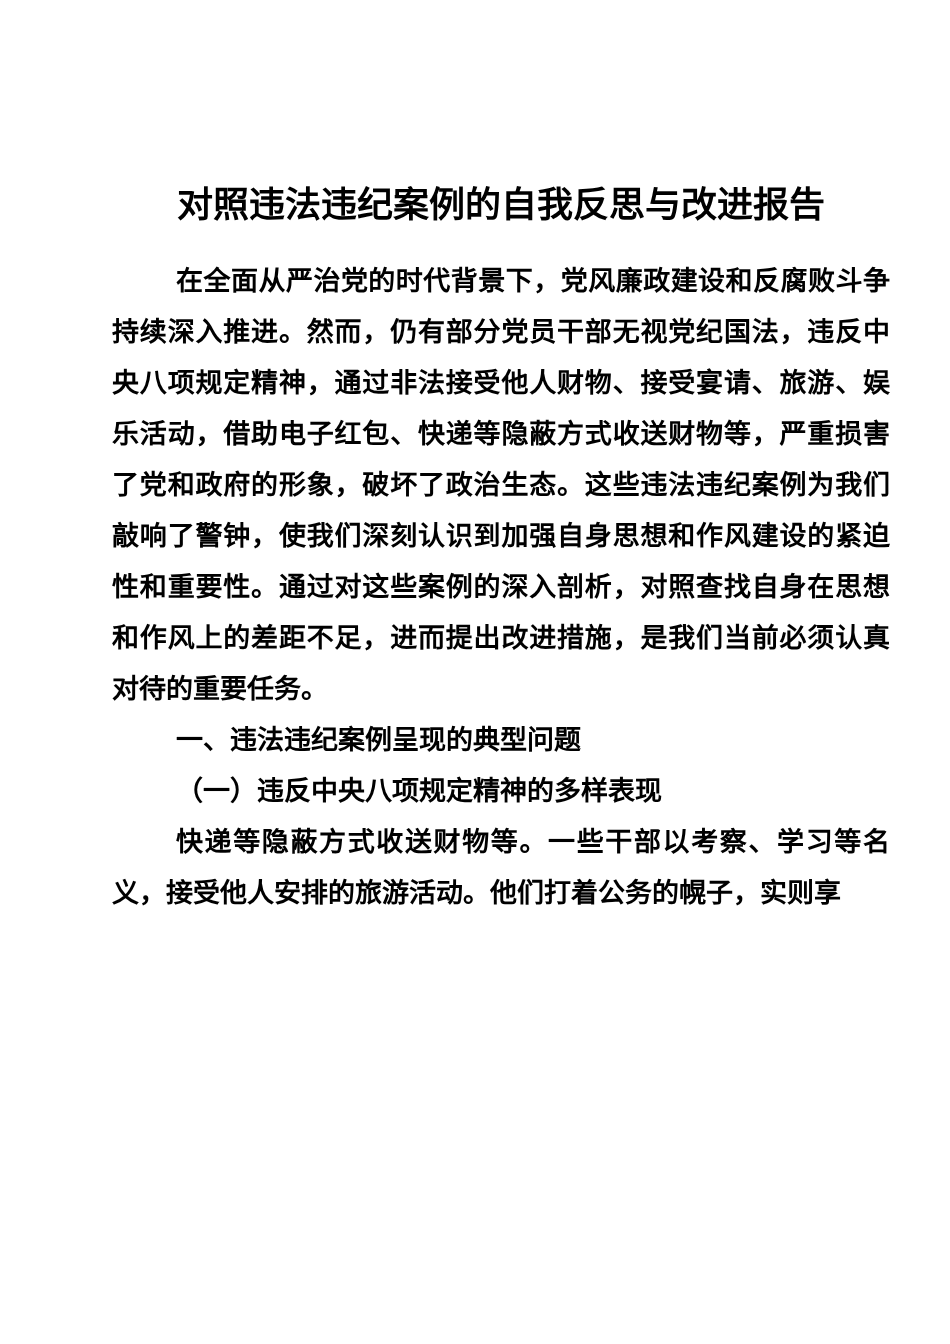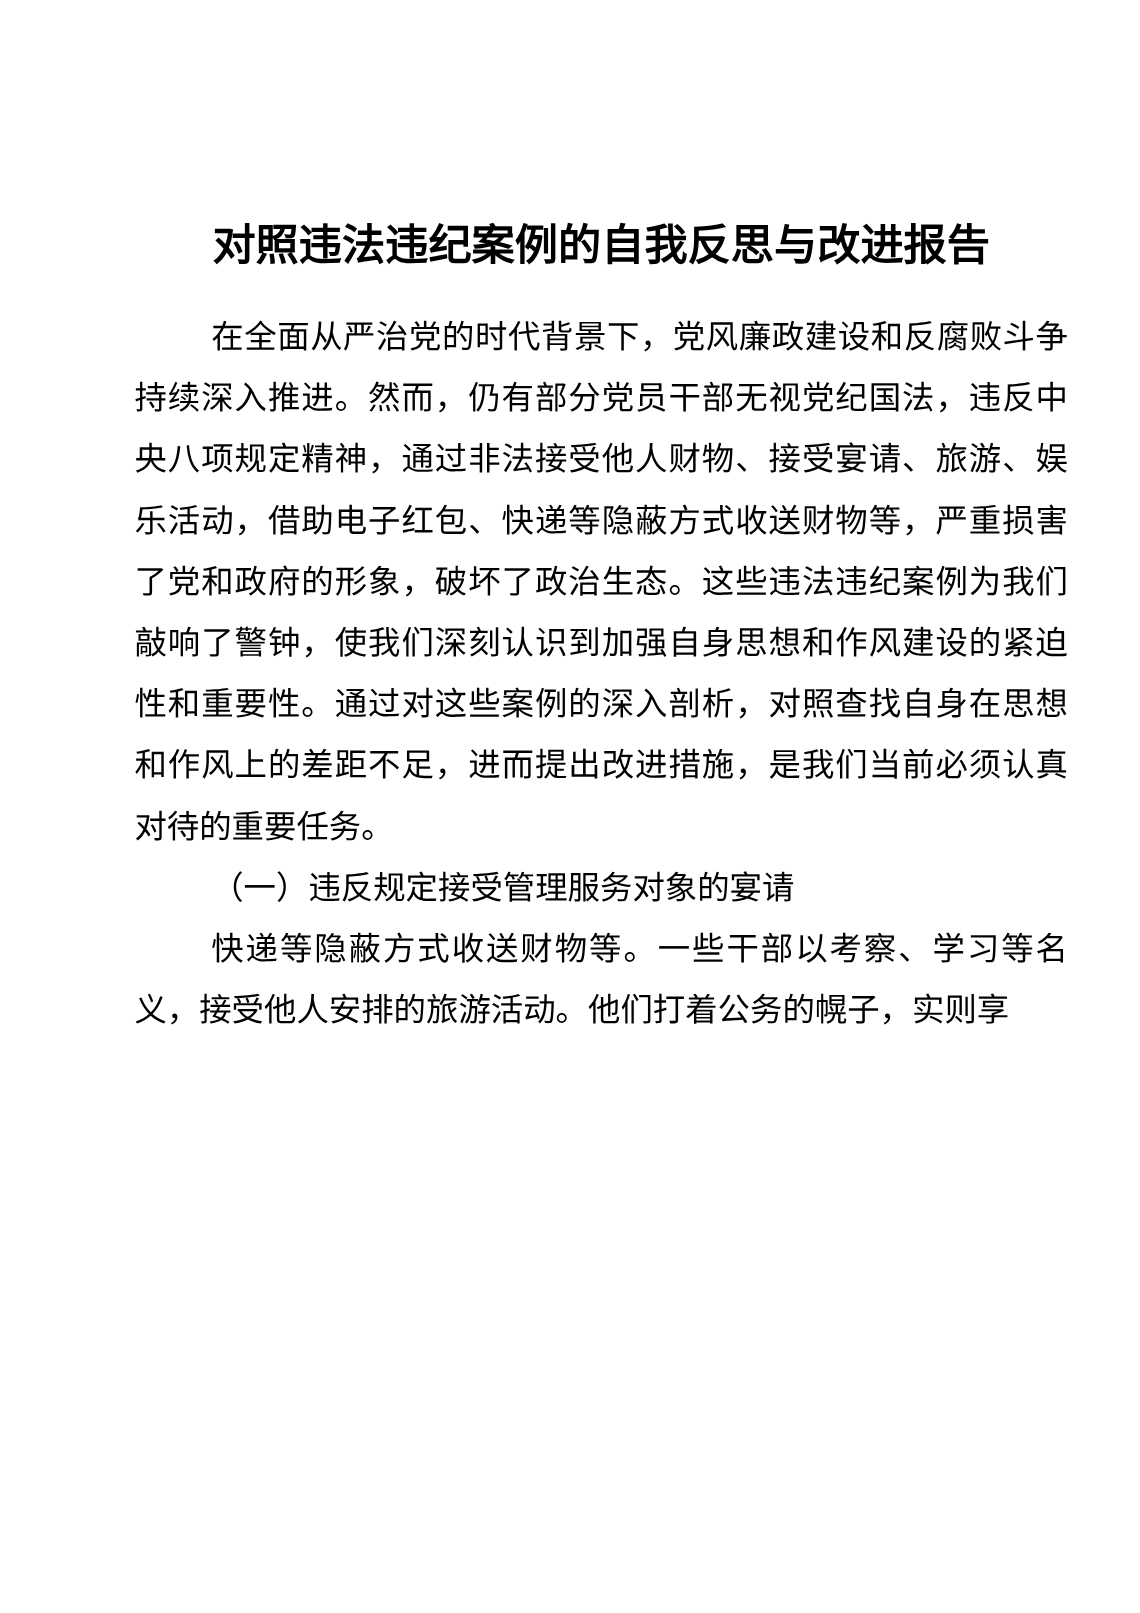--- a/index.html
+++ b/index.html
@@ -28,29 +28,30 @@
     letter-spacing: 0px;
   }
   .para {
     margin: 0;
     font-size: 27px;
     line-height: 51px;
     text-align: justify;
     text-justify: inter-character;
     text-indent: 64px;
     word-break: break-all;
-    font-weight: 400;
+    font-weight: 700;
   }
 </style>
 </head>
 <body>
 
 <div class="page">
   <h1 class="doc-title">对照违法违纪案例的自我反思与改进报告</h1>
 
   <p class="para">在全面从严治党的时代背景下，党风廉政建设和反腐败斗争持续深入推进。然而，仍有部分党员干部无视党纪国法，违反中央八项规定精神，通过非法接受他人财物、接受宴请、旅游、娱乐活动，借助电子红包、快递等隐蔽方式收送财物等，严重损害了党和政府的形象，破坏了政治生态。这些违法违纪案例为我们敲响了警钟，使我们深刻认识到加强自身思想和作风建设的紧迫性和重要性。通过对这些案例的深入剖析，对照查找自身在思想和作风上的差距不足，进而提出改进措施，是我们当前必须认真对待的重要任务。</p>
 
+  <p class="para">一、违法违纪案例呈现的典型问题</p>
 
-  <p class="para">（一）违反规定接受管理服务对象的宴请</p>
+  <p class="para">（一）违反中央八项规定精神的多样表现</p>
 
 
   <p class="para">快递等隐蔽方式收送财物等。一些干部以考察、学习等名义，接受他人安排的旅游活动。他们打着公务的幌子，实则享</p>
 </div>
 
 </body></html>

